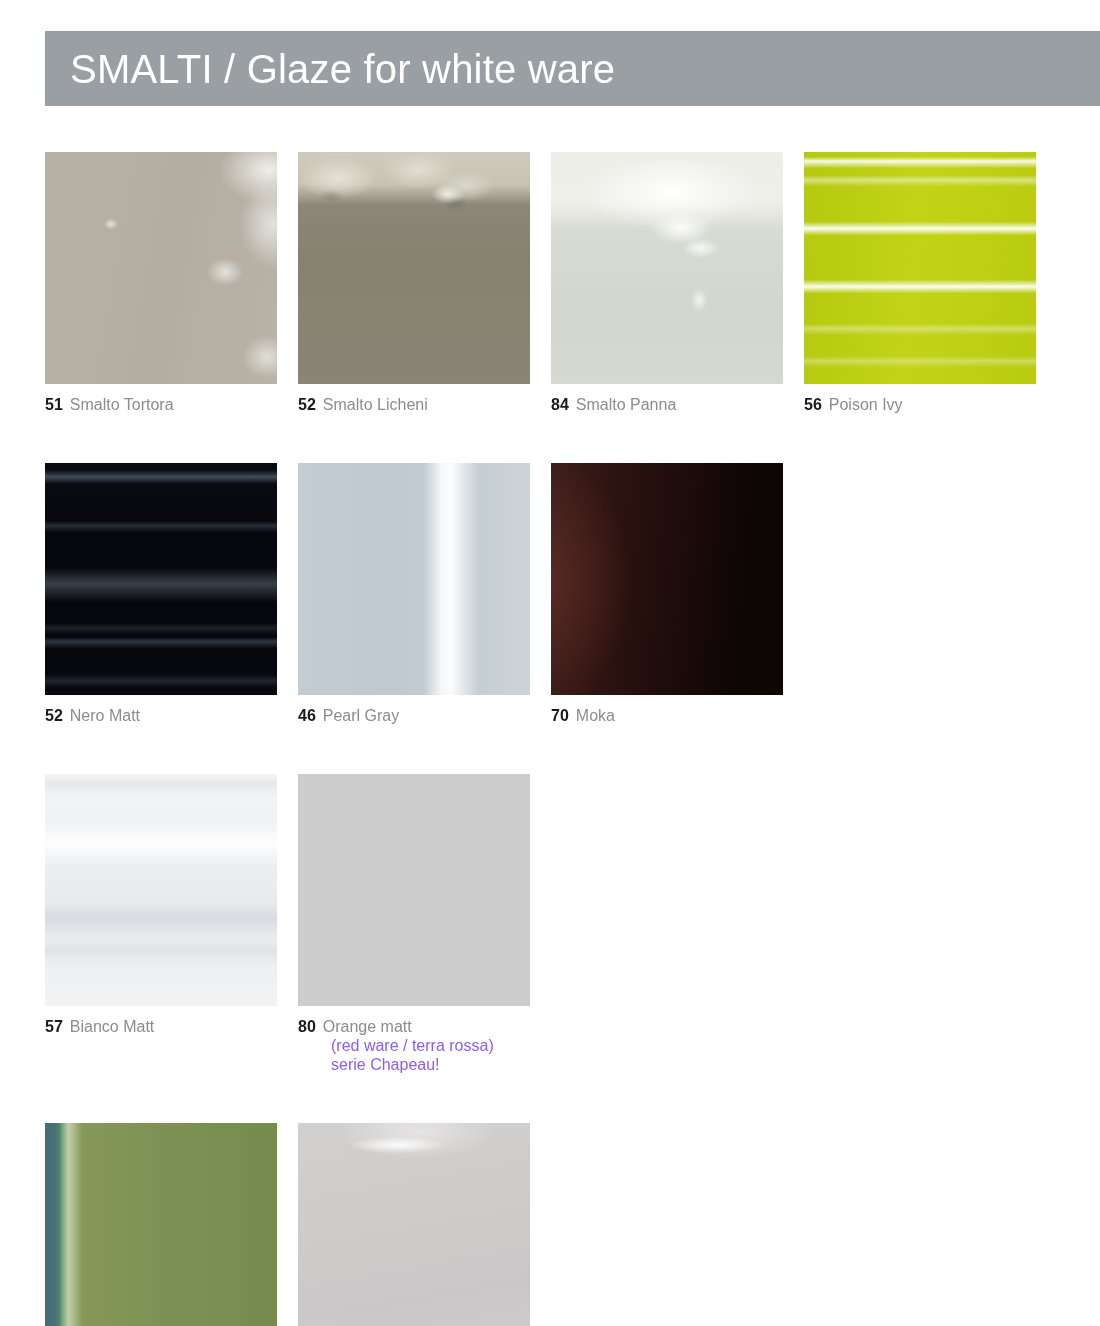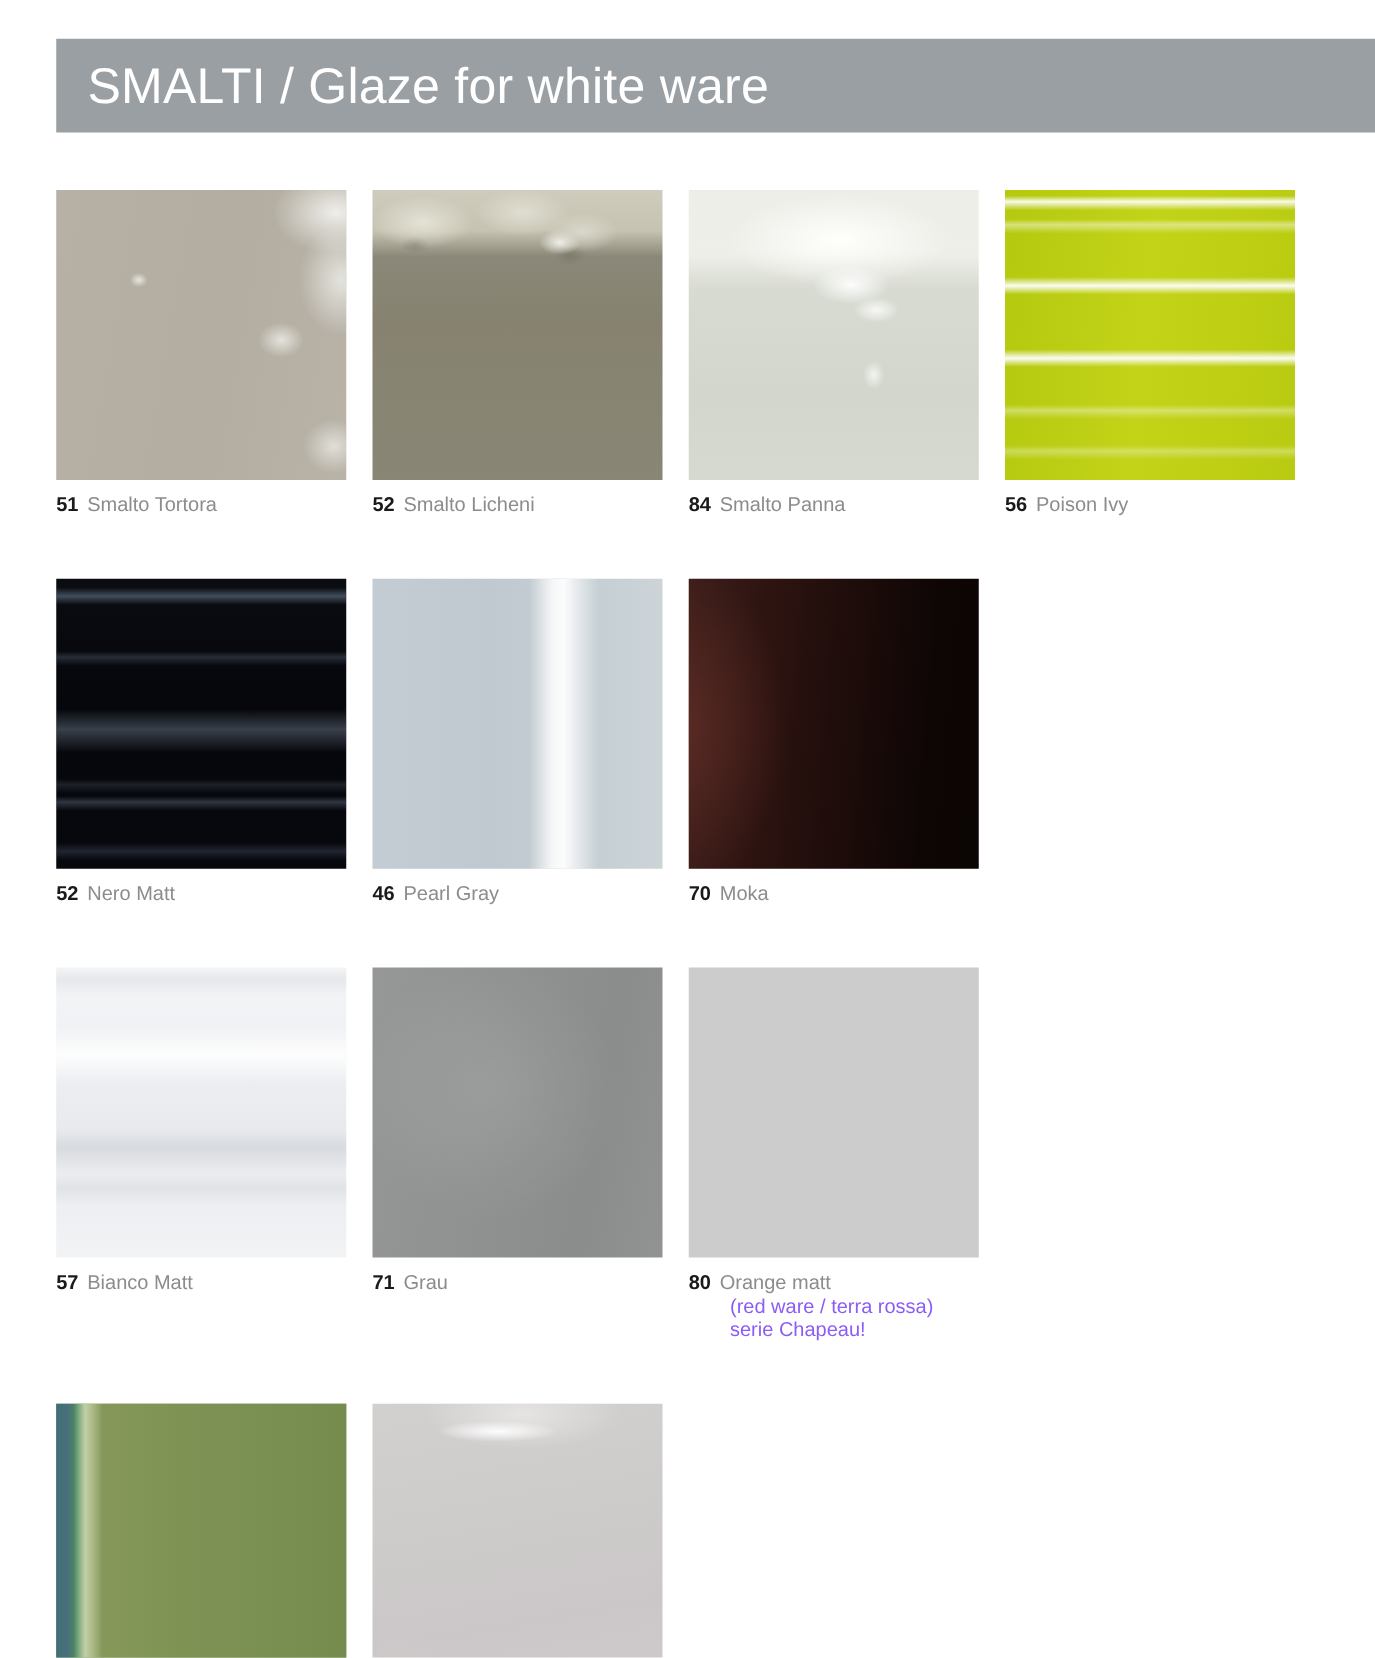--- a/index.html
+++ b/index.html
@@ -250,24 +250,20 @@
           <div class="caption"><span class="num">70</span><span class="firstline">Moka</span></div>
         </div>
       </div>
       <div class="row-spacer"></div>
       <div class="row">
         <div class="cell">
           <div class="swatch sw-57"></div>
           <div class="caption"><span class="num">57</span><span class="firstline">Bianco Matt</span></div>
         </div>
         <div class="cell">
-          <div class="swatch sw-71"></div>
-          <div class="caption"><span class="num">71</span><span class="firstline">Grau</span></div>
-        </div>
-        <div class="cell">
           <div class="swatch sw-80"></div>
           <div class="caption"><span class="num">80</span><span class="firstline">Orange matt</span><span class="sub">(red ware / terra rossa)</span><span class="sub">serie Chapeau!</span></div>
         </div>
       </div>
       <div class="row-spacer"></div>
       <div class="row">
         <div class="cell">
           <div class="swatch sw-81"></div>
         </div>
         <div class="cell">

